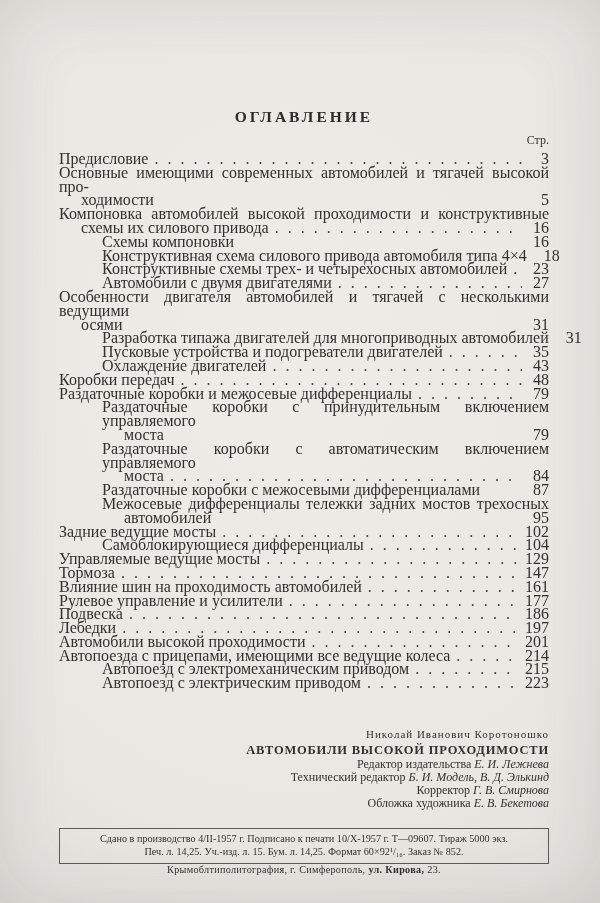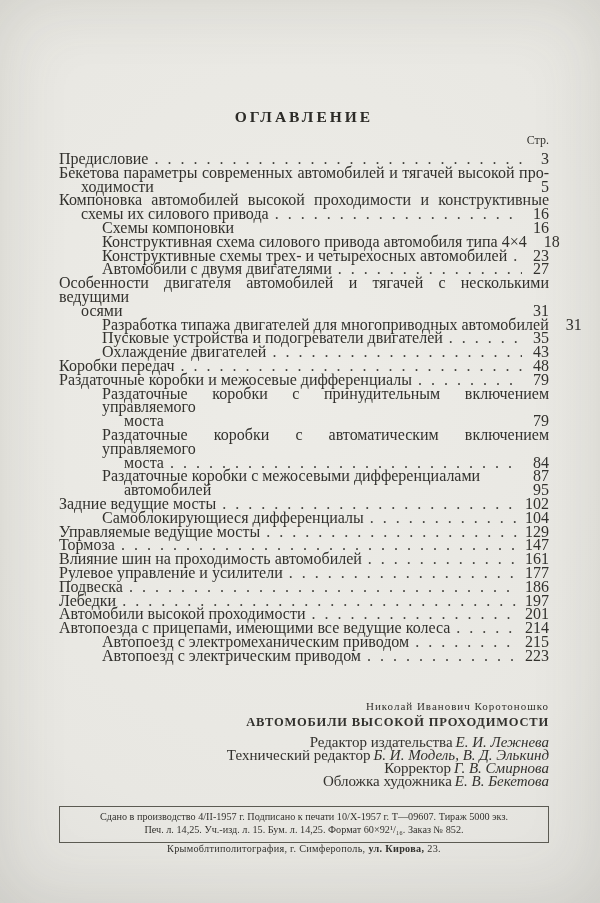--- a/index.html
+++ b/index.html
@@ -74,22 +74,21 @@
     font-size: 11px;
     letter-spacing: 1px;
   }
   .colophon-book-title {
     margin-top: 3px;
     font-size: 12.5px;
     font-weight: bold;
     letter-spacing: 0.8px;
   }
   .credits {
-    margin-top: 6px;
-    font-size: 15px;
+    font-size: 12px;
     line-height: 13px;
   }
   .credit-line { }
   .credit-role { }
   .credit-name { font-style: italic; margin-left: 3px; }
   .imprint {
     margin-top: 18px;
     border: 1px solid #5b5a52;
     padding: 4px 2px 5px;
     text-align: center;
@@ -116,21 +115,21 @@
     <div class="toc">
   <div class="toc-entry indent-0">
     <div class="toc-lastline">
       <span class="toc-text">Предисловие</span>
       <span class="leader">. . . . . . . . . . . . . . . . . . . . . . . . . . . . . . . . . . . . . . . . . . . . . . . . . . . . . . . . . . . . . . . . . . . . . . . . . . . . . . . . . . . . . . . . . . </span>
       <span class="toc-page">3</span>
     </div>
   </div>
 
   <div class="toc-entry indent-0">
-    <div class="toc-wrapline">Бекетова параметры современных автомобилей и тягачей высокой про-</div>
+    <div class="toc-wrapline">Основные имеющими современных автомобилей и тягачей высокой про-</div>
           <div class="toc-lastline cont">
       <span class="toc-text">ходимости</span>
       <span class="leader"></span>
       <span class="toc-page">5</span>
     </div>
   </div>
 
   <div class="toc-entry indent-0">
     <div class="toc-wrapline">Компоновка автомобилей высокой проходимости и конструктивные</div>
           <div class="toc-lastline cont">
@@ -241,20 +240,21 @@
 
   <div class="toc-entry indent-1">
     <div class="toc-lastline">
       <span class="toc-text">Раздаточные коробки с межосевыми дифференциалами</span>
       <span class="leader"></span>
       <span class="toc-page">87</span>
     </div>
   </div>
 
   <div class="toc-entry indent-1">
+    <div class="toc-wrapline">Межосевые дифференциалы тележки задних мостов трехосных</div>
           <div class="toc-lastline cont">
       <span class="toc-text">автомобилей</span>
       <span class="leader"></span>
       <span class="toc-page">95</span>
     </div>
   </div>
 
   <div class="toc-entry indent-0">
     <div class="toc-lastline">
       <span class="toc-text">Задние ведущие мосты</span>

